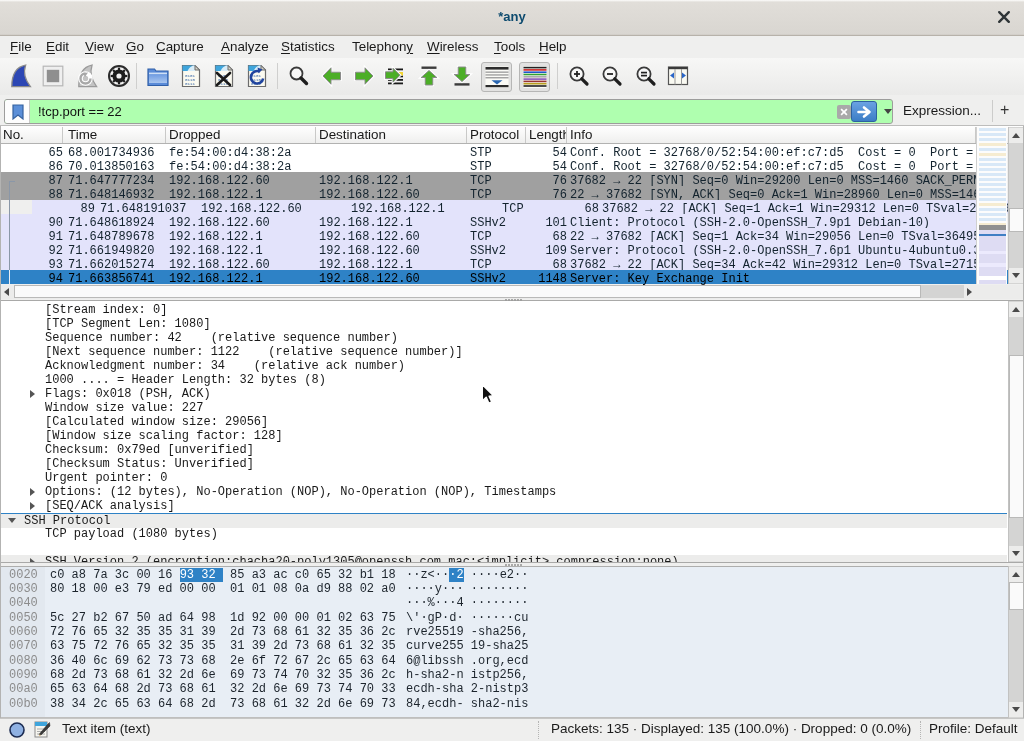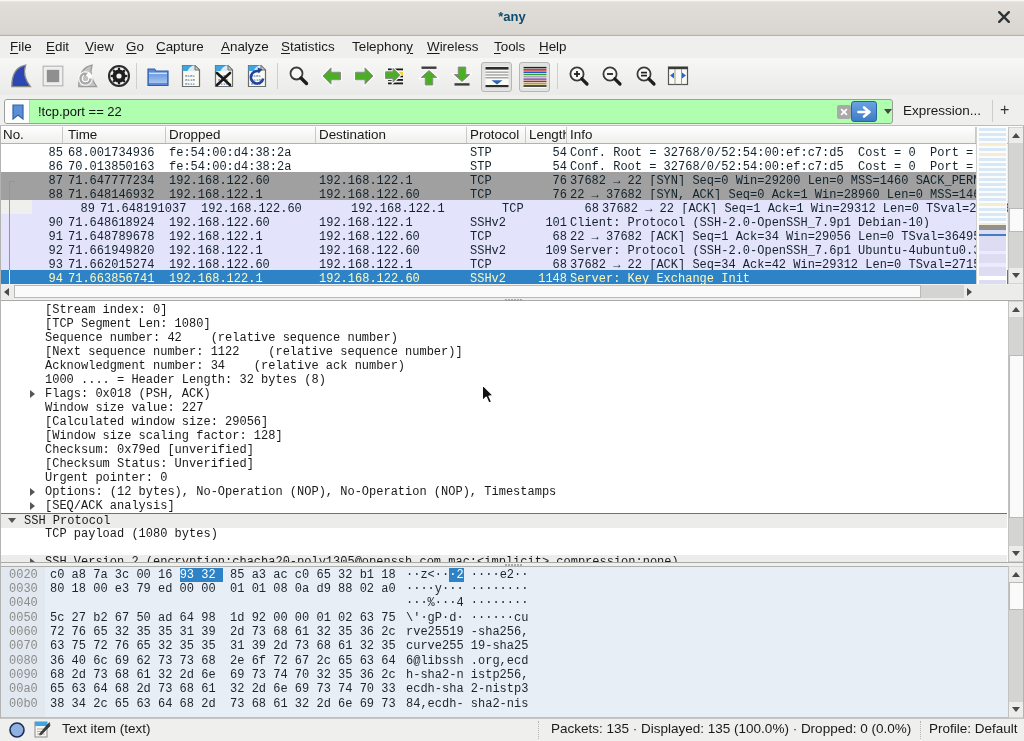--- a/index.html
+++ b/index.html
@@ -257,30 +257,30 @@
 <div class="hl abs" style="left:470px">Protocol</div>
 <div class="hl abs" style="left:570px">Info</div>
 <div class="hl abs" style="left:529px;width:37px;overflow:hidden">Length</div>
 <div class="hsep abs" style="left:62px"></div>
 <div class="hsep abs" style="left:165px"></div>
 <div class="hsep abs" style="left:315px"></div>
 <div class="hsep abs" style="left:466px"></div>
 <div class="hsep abs" style="left:525px"></div>
 <div class="hsep abs" style="left:566px"></div>
 <div class="hsep abs" style="left:975px"></div>
-<div class="prow abs" style="top:144px;background:#ffffff;"><span class="cn">85</span><span class="ct">68.001734936</span><span class="cs">fe:54:00:d4:38:2a</span><span class="cd"></span><span class="cp">STP</span><span class="cl">54</span><span class="ci">Conf. Root = 32768/0/52:54:00:ef:c7:d5  Cost = 0  Port = 0x8005</span></div>
+<div class="prow abs" style="top:144px;background:#ffffff;"><span class="cn">65</span><span class="ct">68.001734936</span><span class="cs">fe:54:00:d4:38:2a</span><span class="cd"></span><span class="cp">STP</span><span class="cl">54</span><span class="ci">Conf. Root = 32768/0/52:54:00:ef:c7:d5  Cost = 0  Port = 0x8005</span></div>
 <div class="prow abs" style="top:158px;background:#ffffff;"><span class="cn">86</span><span class="ct">70.013850163</span><span class="cs">fe:54:00:d4:38:2a</span><span class="cd"></span><span class="cp">STP</span><span class="cl">54</span><span class="ci">Conf. Root = 32768/0/52:54:00:ef:c7:d5  Cost = 0  Port = 0x8005</span></div>
 <div class="prow abs" style="top:172px;background:#a0a0a0;"><span class="cn">87</span><span class="ct">71.647777234</span><span class="cs">192.168.122.60</span><span class="cd">192.168.122.1</span><span class="cp">TCP</span><span class="cl">76</span><span class="ci">37682 → 22 [SYN] Seq=0 Win=29200 Len=0 MSS=1460 SACK_PERM=1 TSval=2715667 TSecr=0 WS=128</span></div>
 <div class="prow abs" style="top:186px;background:#a0a0a0;"><span class="cn">88</span><span class="ct">71.648146932</span><span class="cs">192.168.122.1</span><span class="cd">192.168.122.60</span><span class="cp">TCP</span><span class="cl">76</span><span class="ci">22 → 37682 [SYN, ACK] Seq=0 Ack=1 Win=28960 Len=0 MSS=1460 SACK_PERM=1 TSval=3649558316 TSecr=2715667 WS=128</span></div>
 <div class="prow abs" style="top:200px;background:#e3e3fb;margin-left:32px;"><span class="cn">89</span><span class="ct">71.648191037</span><span class="cs">192.168.122.60</span><span class="cd">192.168.122.1</span><span class="cp">TCP</span><span class="cl">68</span><span class="ci">37682 → 22 [ACK] Seq=1 Ack=1 Win=29312 Len=0 TSval=2715667 TSecr=3649558316</span></div>
 <div class="prow abs" style="top:214px;background:#e3e3fb;"><span class="cn">90</span><span class="ct">71.648618924</span><span class="cs">192.168.122.60</span><span class="cd">192.168.122.1</span><span class="cp">SSHv2</span><span class="cl">101</span><span class="ci">Client: Protocol (SSH-2.0-OpenSSH_7.9p1 Debian-10)</span></div>
 <div class="prow abs" style="top:228px;background:#e3e3fb;"><span class="cn">91</span><span class="ct">71.648789678</span><span class="cs">192.168.122.1</span><span class="cd">192.168.122.60</span><span class="cp">TCP</span><span class="cl">68</span><span class="ci">22 → 37682 [ACK] Seq=1 Ack=34 Win=29056 Len=0 TSval=3649558317 TSecr=2715667</span></div>
 <div class="prow abs" style="top:242px;background:#e3e3fb;"><span class="cn">92</span><span class="ct">71.661949820</span><span class="cs">192.168.122.1</span><span class="cd">192.168.122.60</span><span class="cp">SSHv2</span><span class="cl">109</span><span class="ci">Server: Protocol (SSH-2.0-OpenSSH_7.6p1 Ubuntu-4ubuntu0.3)</span></div>
 <div class="prow abs" style="top:256px;background:#e3e3fb;"><span class="cn">93</span><span class="ct">71.662015274</span><span class="cs">192.168.122.60</span><span class="cd">192.168.122.1</span><span class="cp">TCP</span><span class="cl">68</span><span class="ci">37682 → 22 [ACK] Seq=34 Ack=42 Win=29312 Len=0 TSval=2715670 TSecr=3649558317</span></div>
-<div class="prow abs" style="top:270px;background:#2e82c6;color:#fef9c3;width:1008px;"><span class="cn">94</span><span class="ct">71.663856741</span><span class="cs">192.168.122.1</span><span class="cd">192.168.122.60</span><span class="cp">SSHv2</span><span class="cl">1148</span><span class="ci">Server: Key Exchange Init</span></div>
+<div class="prow abs" style="top:270px;background:#2e82c6;color:#000000;width:1008px;"><span class="cn">94</span><span class="ct">71.663856741</span><span class="cs">192.168.122.1</span><span class="cd">192.168.122.60</span><span class="cp">SSHv2</span><span class="cl">1148</span><span class="ci">Server: Key Exchange Init</span></div>
 <div class="abs" style="left:9px;top:181px;width:1px;height:89px;background:#8a97a8"></div>
 <div class="abs" style="left:9px;top:181px;width:6px;height:1px;background:#8a97a8"></div>
 <div class="abs" style="left:9px;top:270px;width:1px;height:14px;background:#e8eef5"></div>
 <div id="minimap" class="abs">
 <div class="mm abs" style="top:1px;height:3px;background:#d8e8f7"></div>
     <div class="mm abs" style="top:6px;height:3px;background:#d8e8f7"></div>
     <div class="mm abs" style="top:11px;height:3px;background:#d8e8f7"></div>
     <div class="mm abs" style="top:16px;height:3px;background:#f6ecd1"></div>
     <div class="mm abs" style="top:21px;height:3px;background:#d8e8f7"></div>
     <div class="mm abs" style="top:26px;height:3px;background:#f6ecd1"></div>

